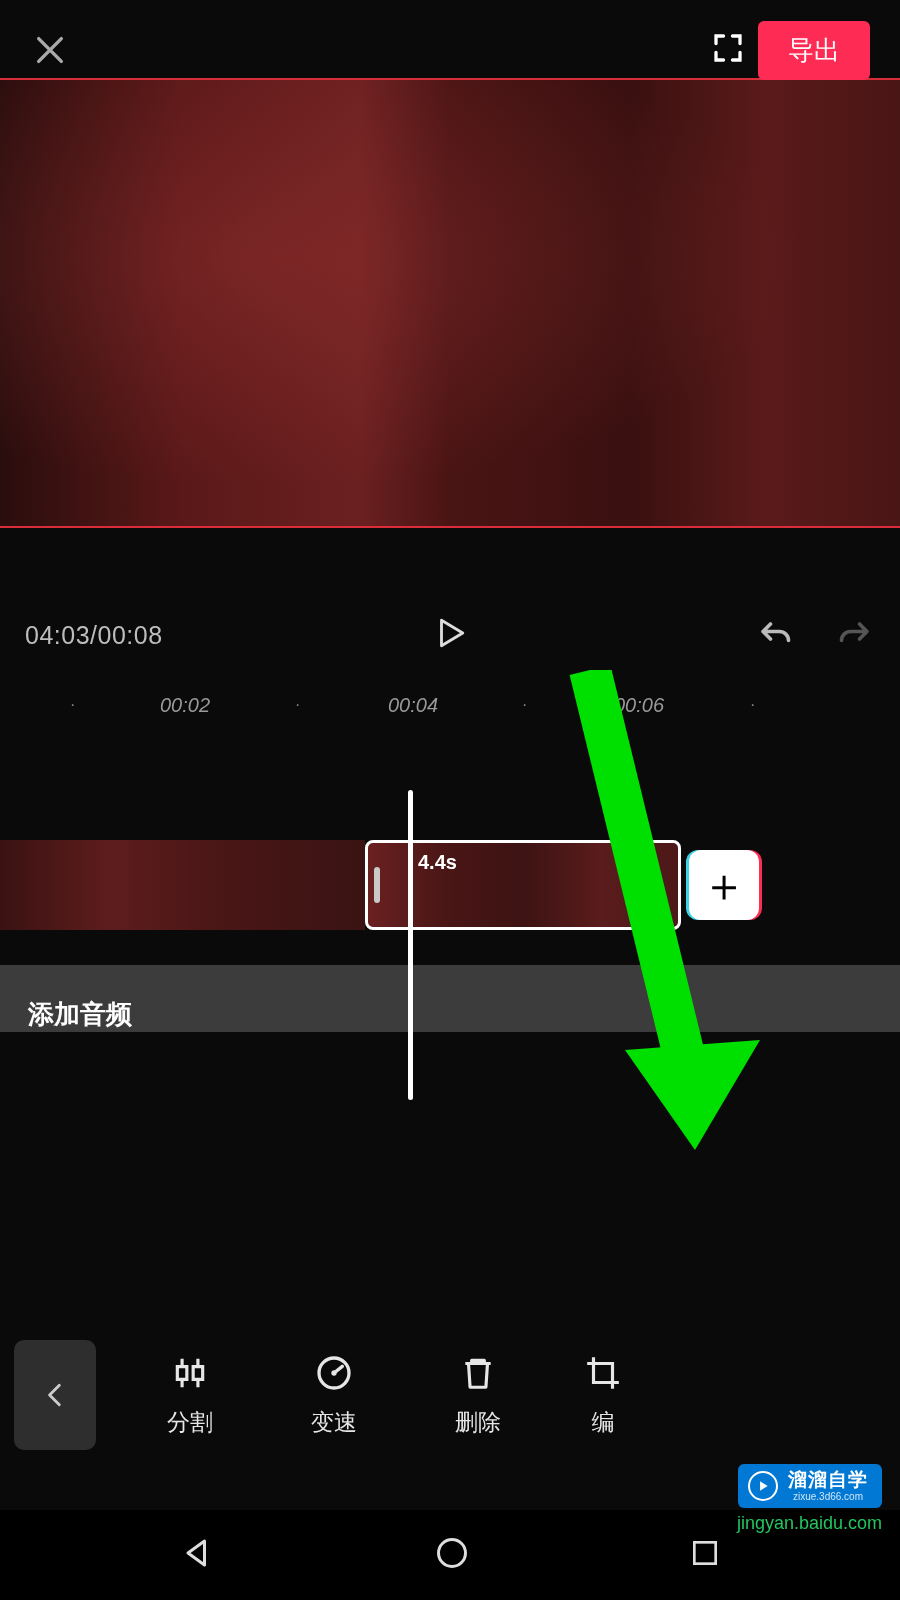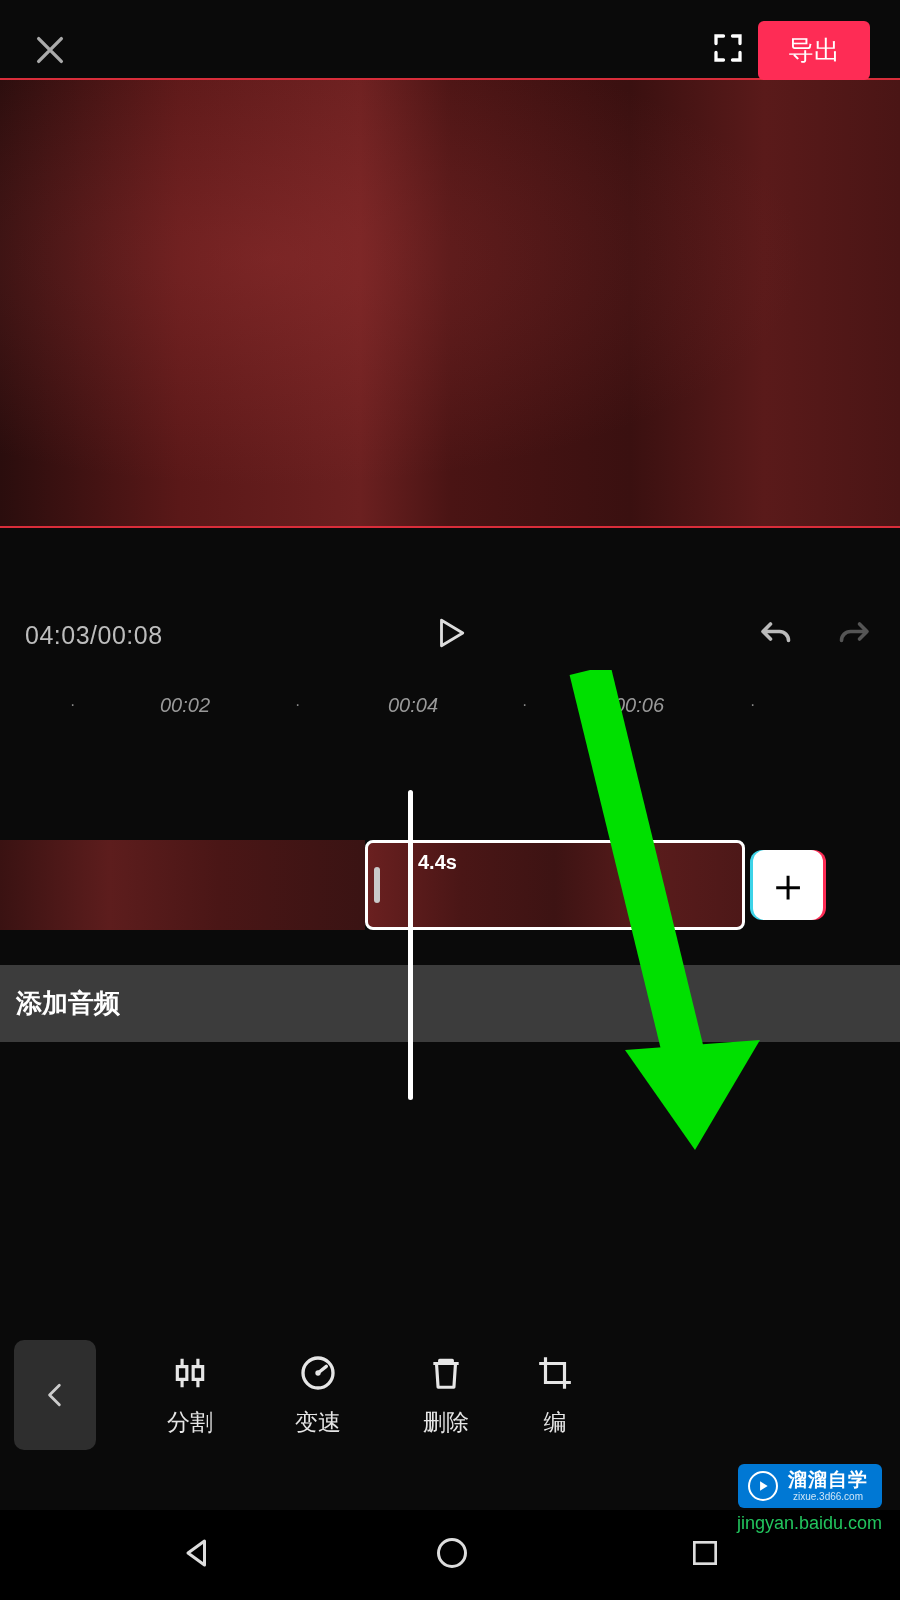--- a/index.html
+++ b/index.html
@@ -32,33 +32,33 @@
     
     .timeline-area { position: absolute; top: 840px; left: 0; right: 0; }
     .clip-track { position: relative; height: 90px; width: 100%; display: flex; align-items: center; }
     .clip-unselected { height: 90px; background: linear-gradient(to right, #3a1212, #5d1d1d 30%, #4a1616 60%, #3a1313); }
     .clip-selected { position: relative; height: 90px; background: linear-gradient(to right, #6a2020, #4a1616 25%, #3d1313 50%, #5a1c1c 75%, #4d1818); border: 3px solid #fff; border-radius: 8px; overflow: visible; }
     .clip-handle-left { position: absolute; left: 6px; top: 50%; transform: translateY(-50%); width: 6px; height: 36px; border-radius: 3px; background: #c9c9c9; }
     .clip-duration { position: absolute; left: 50px; top: 8px; font-size: 20px; font-weight: 600; color: #fff; }
     .add-clip-btn { width: 70px; height: 70px; background: #fff; border-radius: 12px; box-shadow: -3px 0 0 #3dd3e8, 3px 0 0 #fe2c55; display: flex; align-items: center; justify-content: center; margin-left: 8px; cursor: pointer; }
     .add-clip-btn .plus { font-size: 46px; color: #000; font-weight: 300; line-height: 1; }
 
-    .audio-track { position: absolute; top: 965px; left: 0; right: 0; height: 77px; background: #3c3c3c; display: flex; align-items: center; padding: 0 16px; }
+    .audio-track { position: absolute; top: 965px; left: 0; right: 0; height: 67px; background: #3c3c3c; display: flex; align-items: flex-end; padding: 0 28px; }
     .audio-label { color: #fff; font-size: 26px; font-weight: 600; }
 
     
     .playhead { position: absolute; top: 790px; left: 408px; width: 5px; height: 310px; background: #fff; border-radius: 3px; z-index: 5; }
 
     
     .green-arrow { position: absolute; z-index: 20; pointer-events: none; }
 
     
     .bottom-toolbar { position: absolute; bottom: 135px; left: 0; right: 0; height: 140px; display: flex; align-items: center; }
     .back-box { width: 82px; height: 110px; background: #2e2e2e; border-radius: 10px; margin-left: 14px; display: flex; align-items: center; justify-content: center; color: #ccc; cursor: pointer; }
-    .tool-strip { flex: 1; display: flex; align-items: center; justify-content: flex-start; padding-left: 30px; gap: 0; overflow: hidden; }
+    .tool-strip { flex: 1; display: flex; align-items: center; justify-content: flex-start; padding-left: 30px; gap: 16px; overflow: hidden; }
     .tool-item { width: 128px; display: flex; flex-direction: column; align-items: center; gap: 14px; color: #e6e6e6; cursor: pointer; }
     .tool-icon { height: 40px; display: flex; align-items: center; justify-content: center; }
     .tool-label { font-size: 23px; }
     .tool-item.cut { width: 90px; }
 
     
     .watermark { position: absolute; right: 18px; bottom: 92px; display: flex; align-items: center; gap: 10px; background: #0078d4; padding: 6px 14px 6px 10px; border-radius: 6px; z-index: 30; }
     .watermark .pcircle { width: 30px; height: 30px; border: 2.5px solid #fff; border-radius: 50%; display: flex; align-items: center; justify-content: center; }
     .watermark .wm-text { display: flex; flex-direction: column; line-height: 1.1; align-items: center; }
     .watermark .wm-main { font-size: 19px; font-weight: 700; color: #fff; letter-spacing: 1px; }
@@ -121,21 +121,21 @@
   <span class="ruler-dot" style="left:522px">·</span>
   <span class="ruler-tick" style="left:614px">00:06</span>
   <span class="ruler-dot" style="left:750px">·</span>
 </div>
 
 <div class="playhead"></div>
 
 <div class="timeline-area">
   <div class="clip-track">
     <div class="clip-unselected" style="width:365px"></div>
-    <div class="clip-selected" style="width:380px">
+    <div class="clip-selected" style="width:316px">
       <div class="clip-handle-left"></div>
       <div class="clip-duration">4.4s</div>
     </div>
     <div class="add-clip-btn">
       <span class="plus">＋</span>
     </div>
   </div>
 </div>
 
 <div class="audio-track">

